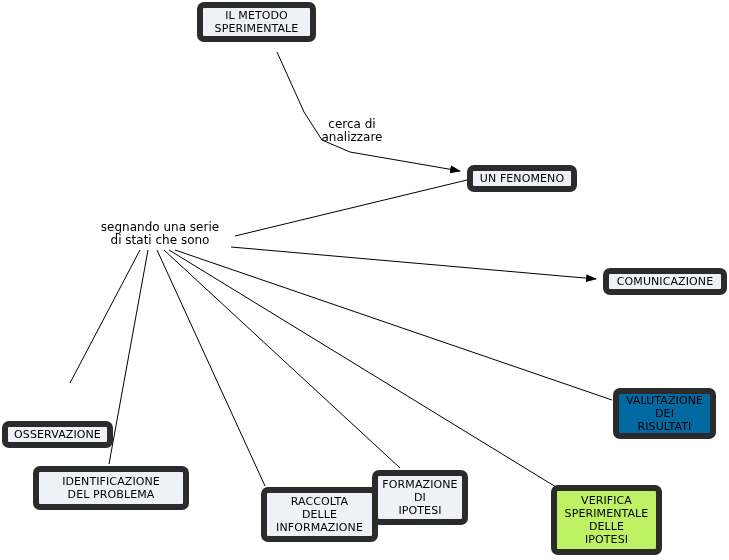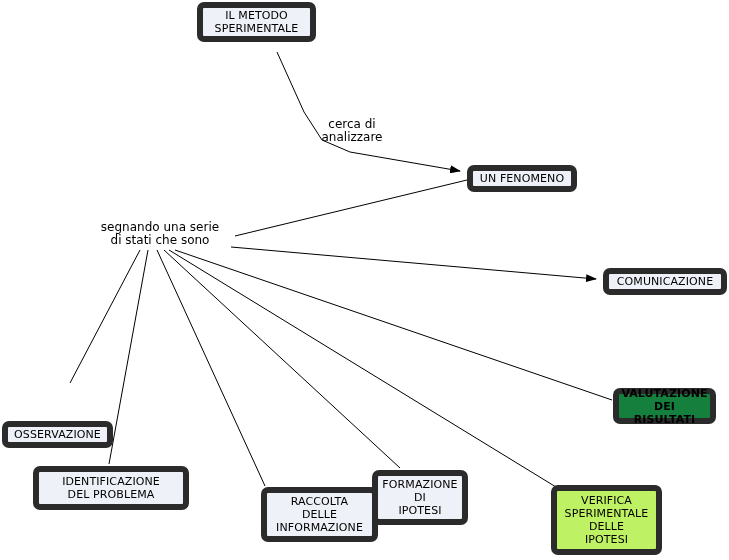--- a/index.html
+++ b/index.html
@@ -72,21 +72,21 @@
         <polyline points="148,250 109,464" fill="none" stroke="#000000" stroke-width="1"></polyline>
         <polyline points="140,250 70,383" fill="none" stroke="#000000" stroke-width="1"></polyline>
       </g>
   </svg>
   <div id="node-layer">
       <div class="node" style="left: 197px; top: 2px; width: 119px; height: 40px; background: rgb(238, 241, 247); border-color: rgb(43, 43, 43);">IL METODO
 SPERIMENTALE</div>
       <div class="node" style="left: 467px; top: 165px; width: 110px; height: 27px; background: rgb(238, 241, 247); border-color: rgb(43, 43, 43);">UN FENOMENO</div>
       <div class="node" style="left: 603px; top: 268px; width: 124px; height: 27px; background: rgb(238, 241, 247); border-color: rgb(43, 43, 43);">COMUNICAZIONE</div>
       <div class="node" style="left: 2px; top: 385px; width: 111px; height: 27px; background: rgb(238, 241, 247); border-color: rgb(43, 43, 43); margin-top: 36px;">OSSERVAZIONE</div>
-      <div class="node" style="left: 613px; top: 388px; width: 103px; height: 36px; background: #15803d; border-color: rgb(43, 43, 43); font-weight: bold;">VALUTAZIONE
+      <div class="node" style="left: 613px; top: 388px; width: 103px; height: 51px; background: #0369a1; border-color: rgb(43, 43, 43);">VALUTAZIONE
 DEI
 RISULTATI</div>
       <div class="node" style="left: 33px; top: 466px; width: 156px; height: 44px; background: rgb(238, 241, 247); border-color: rgb(43, 43, 43);">IDENTIFICAZIONE
 DEL PROBLEMA</div>
       <div class="node" style="left: 372px; top: 470px; width: 96px; height: 55px; background: rgb(238, 241, 247); border-color: rgb(43, 43, 43);">FORMAZIONE
 DI
 IPOTESI</div>
       <div class="node" style="left: 221px; top: 487px; width: 117px; height: 55px; background: rgb(238, 241, 247); border-color: rgb(43, 43, 43); margin-left: 40px;">RACCOLTA
 DELLE
 INFORMAZIONE</div>

